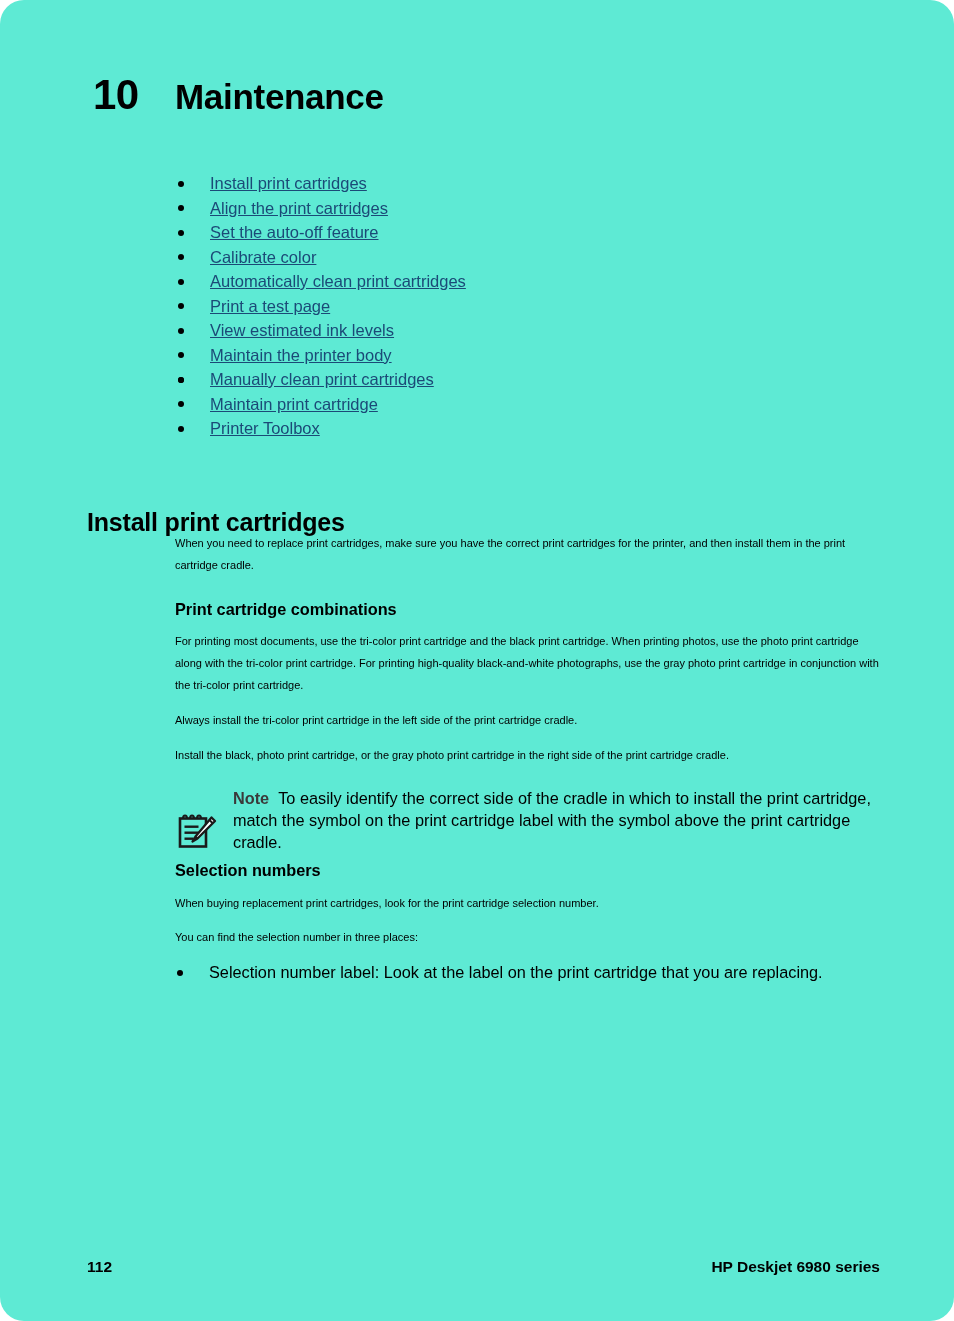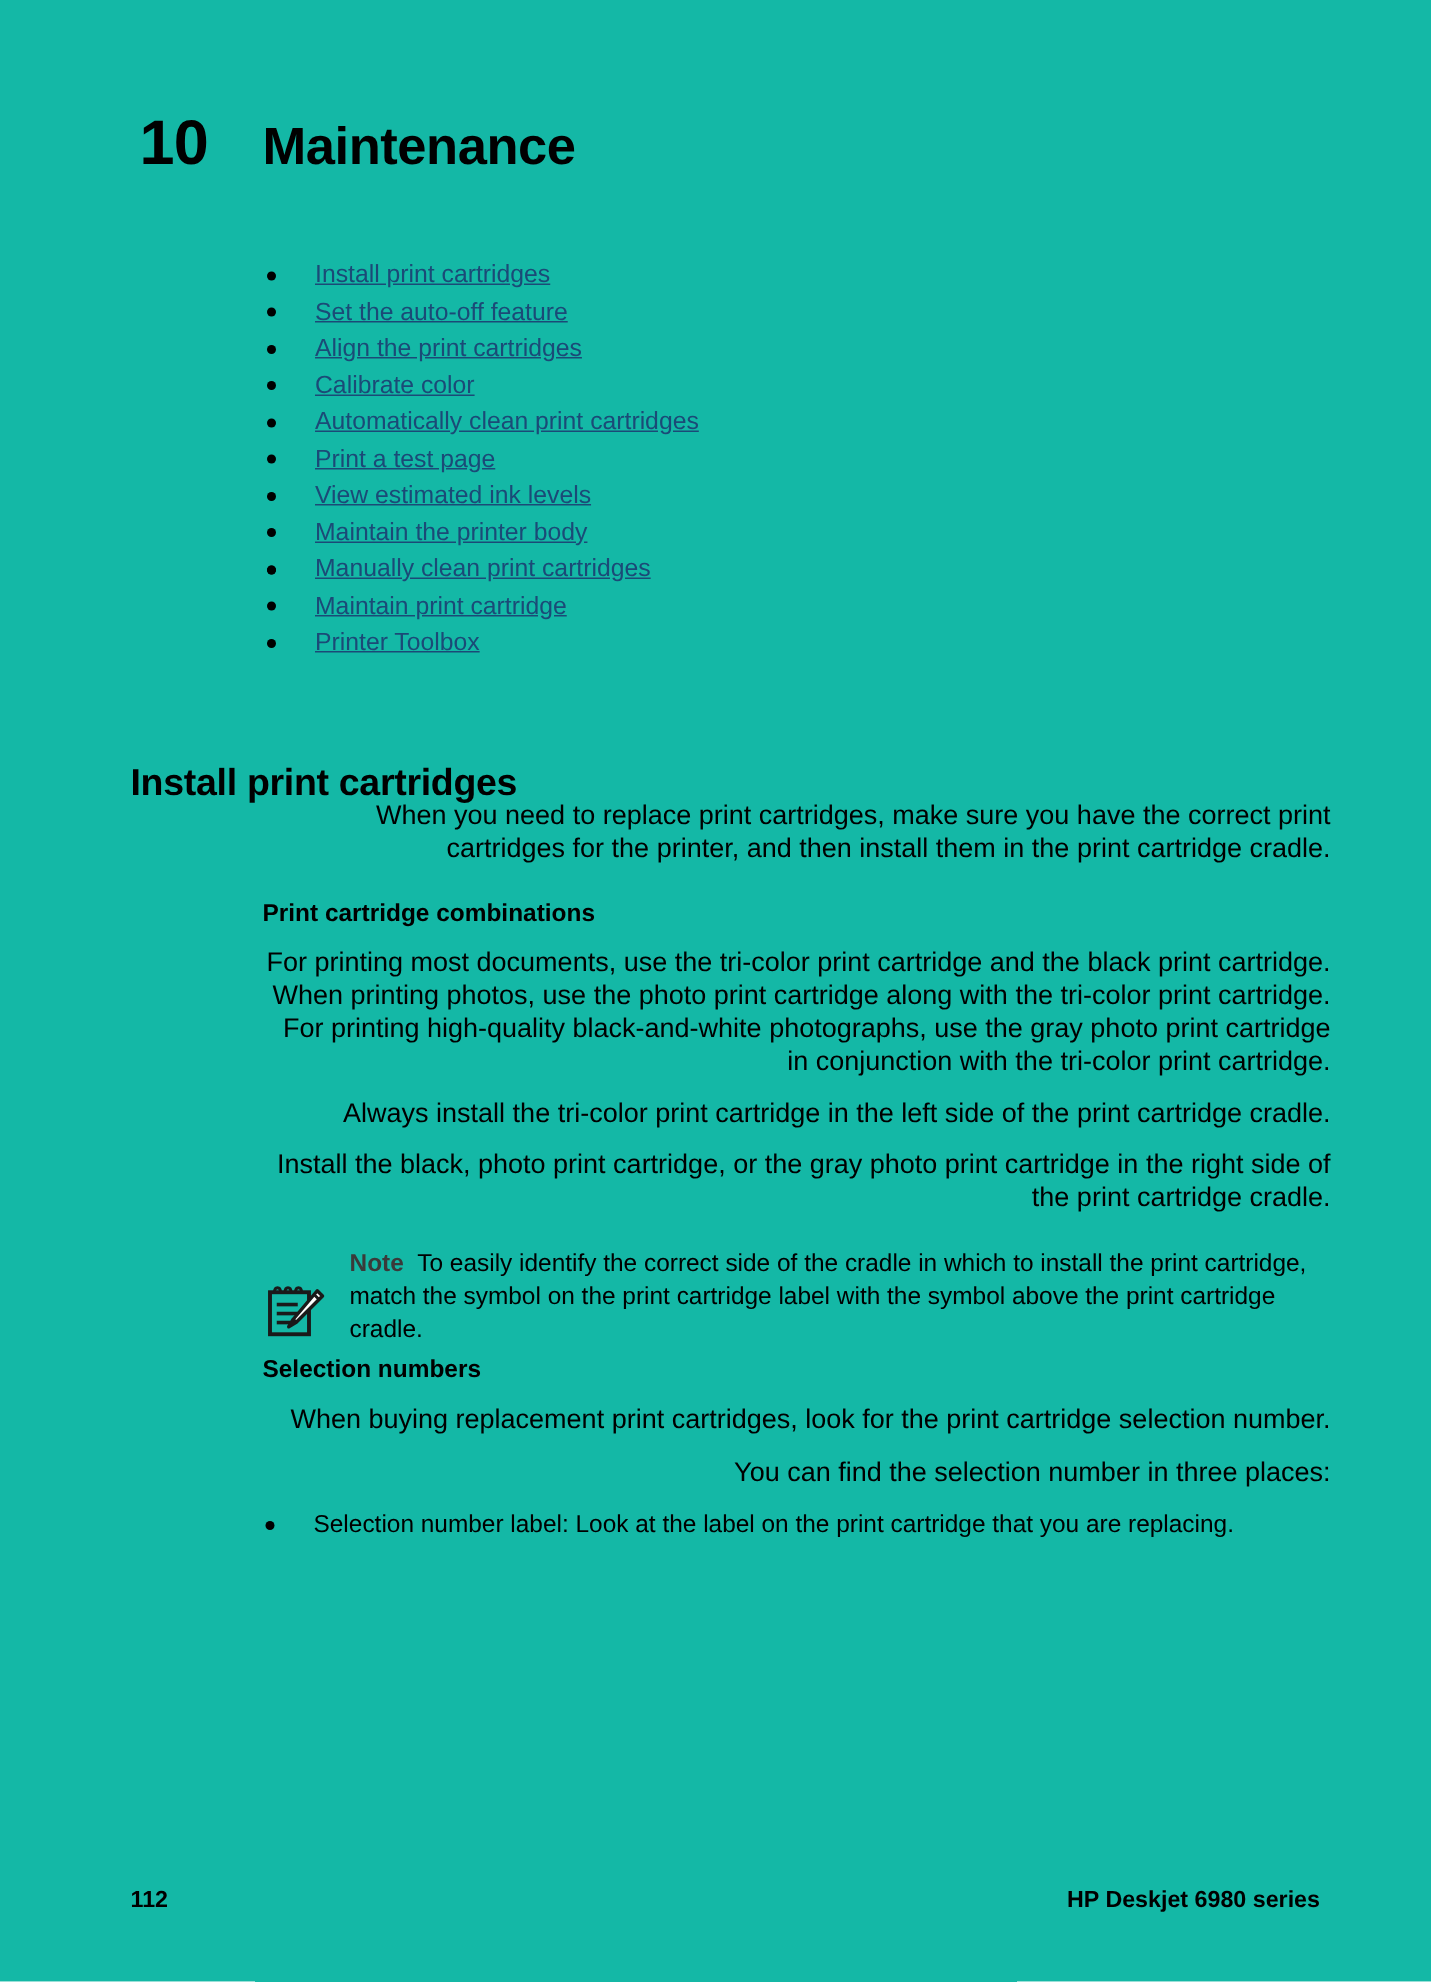--- a/index.html
+++ b/index.html
@@ -9,23 +9,24 @@
   }
   body {
     font-family: "Liberation Sans", sans-serif;
     color: #000000;
     -webkit-font-smoothing: antialiased;
   }
   .page {
     position: relative;
     width: 954px;
     height: 1321px;
-    background: #14b8a6;
+    background: #5eead4;
     overflow: hidden;
     box-sizing: border-box;
+    border-radius: 24px;
   }
 
   
   .chapter-header {
     position: absolute;
     left: 93px;
     top: 74px;
     display: flex;
     align-items: baseline;
   }
@@ -87,24 +88,24 @@
   }
 
   
   .content {
     position: absolute;
     left: 175px;
     top: 533px;
     width: 712px;
   }
   .para {
-    font-size: 18px;
+    font-size: 11px;
     line-height: 21.8px;
     margin: 0 0 13px 0;
-    text-align: right;
+    text-align: left;
   }
   .subheading {
     font-size: 16.3px;
     font-weight: bold;
     line-height: 21.8px;
     margin: 6px 0 11px 0;
   }
   .subheading.tight-top {
     margin-top: 22px;
   }
@@ -179,22 +180,22 @@
 
 <div class="page">
 
   <div class="chapter-header">
     <span class="chapter-number">10</span>
     <span class="chapter-title">Maintenance</span>
   </div>
 
   <div class="link-list">
     <a class="link-item" href="#"><span class="bullet"></span><span class="link-text">Install print cartridges</span></a>
+    <a class="link-item" href="#"><span class="bullet"></span><span class="link-text">Align the print cartridges</span></a>
     <a class="link-item" href="#"><span class="bullet"></span><span class="link-text">Set the auto-off feature</span></a>
-    <a class="link-item" href="#"><span class="bullet"></span><span class="link-text">Align the print cartridges</span></a>
     <a class="link-item" href="#"><span class="bullet"></span><span class="link-text">Calibrate color</span></a>
     <a class="link-item" href="#"><span class="bullet"></span><span class="link-text">Automatically clean print cartridges</span></a>
     <a class="link-item" href="#"><span class="bullet"></span><span class="link-text">Print a test page</span></a>
     <a class="link-item" href="#"><span class="bullet"></span><span class="link-text">View estimated ink levels</span></a>
     <a class="link-item" href="#"><span class="bullet"></span><span class="link-text">Maintain the printer body</span></a>
     <a class="link-item" href="#"><span class="bullet"></span></a>
     <a class="link-item" href="#"><span class="bullet"></span><span class="link-text">Manually clean print cartridges</span></a>
     <a class="link-item" href="#"><span class="bullet"></span><span class="link-text">Maintain print cartridge</span></a>
     <a class="link-item" href="#"><span class="bullet"></span><span class="link-text">Printer Toolbox</span></a>
   </div>

